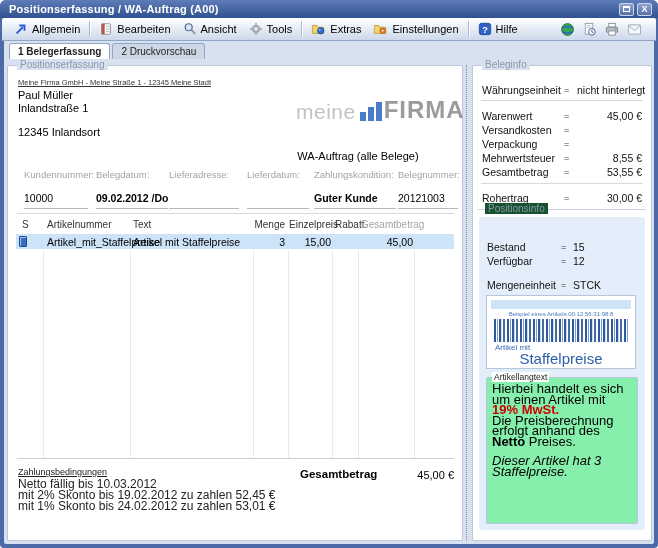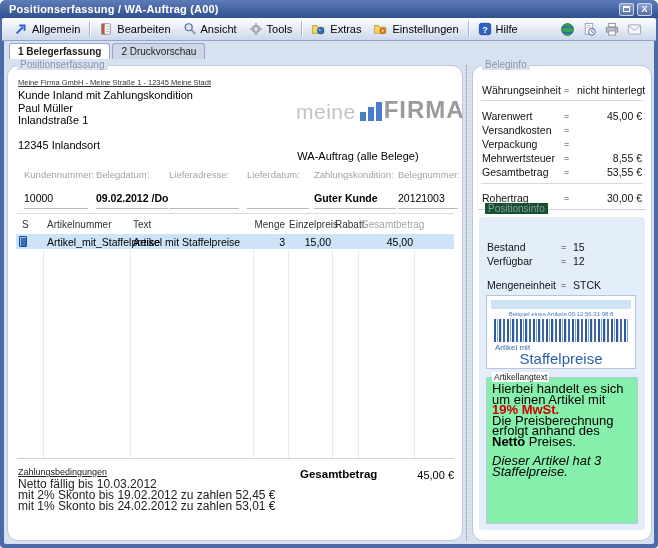--- a/index.html
+++ b/index.html
@@ -36,21 +36,21 @@
   .content { position:absolute; top:41px; left:4px; right:4px; bottom:4px;
              background:#d7e1f0; border-radius:0 0 2px 2px; }
   .tabs { position:absolute; top:2px; left:5px; display:flex; }
   .tab { height:16px; line-height:15px; padding:0 8px; font-size:10px; color:#222;
          background:#cdd7e6; border:1px solid #93a6c7; border-bottom:none;
          border-radius:3px 3px 0 0; margin-right:2px; }
   .tab.active { background:#fff; font-weight:bold; }
   .main { position:absolute; top:18px; left:0; right:0; bottom:0; }
 
   
-  .groupbox { position:absolute; background:#fff; border:1px solid #bcc7d9; border-radius:11px; }
+  .groupbox { position:absolute; background:#fff; border:1px solid #bcc7d9; border-radius:2px; }
   .group-label { position:absolute; top:-7px; left:9px; font-size:10px; color:#8d97ab;
                  background:#d7e1f0; padding:0 3px; white-space:nowrap; }
   #leftbox  { left:3px;  top:6px; width:456px; height:476px; }
   #rightbox { left:468px; top:6px; width:180px; height:476px; }
   .vsep { position:absolute; left:462px; top:6px; height:476px; width:0;
           border-left:1px dotted #8d8d8d; }
 
   
   .sender { position:absolute; left:10px; top:12px; font-size:7.5px; color:#333;
             text-decoration:underline; }
@@ -240,21 +240,20 @@
     </div>
 
     <div class="main">
 
       <div class="groupbox" id="leftbox">
         <span class="group-label">Positionserfassung</span>
 
         <div class="sender">Meine Firma GmbH - Meine Straße 1 - 12345 Meine Stadt</div>
 
         <div class="addr">
-          <div>Kunde Inland mit Zahlungskondition</div>
           <div>Paul Müller</div>
           <div>Inlandstraße 1</div>
           <div class="postal">12345 Inlandsort</div>
         </div>
 
         <div class="logo">
           <span class="logo-meine">meine</span>
           <span class="logo-bars">
               <i class="b1"></i>
               <i class="b2"></i>

